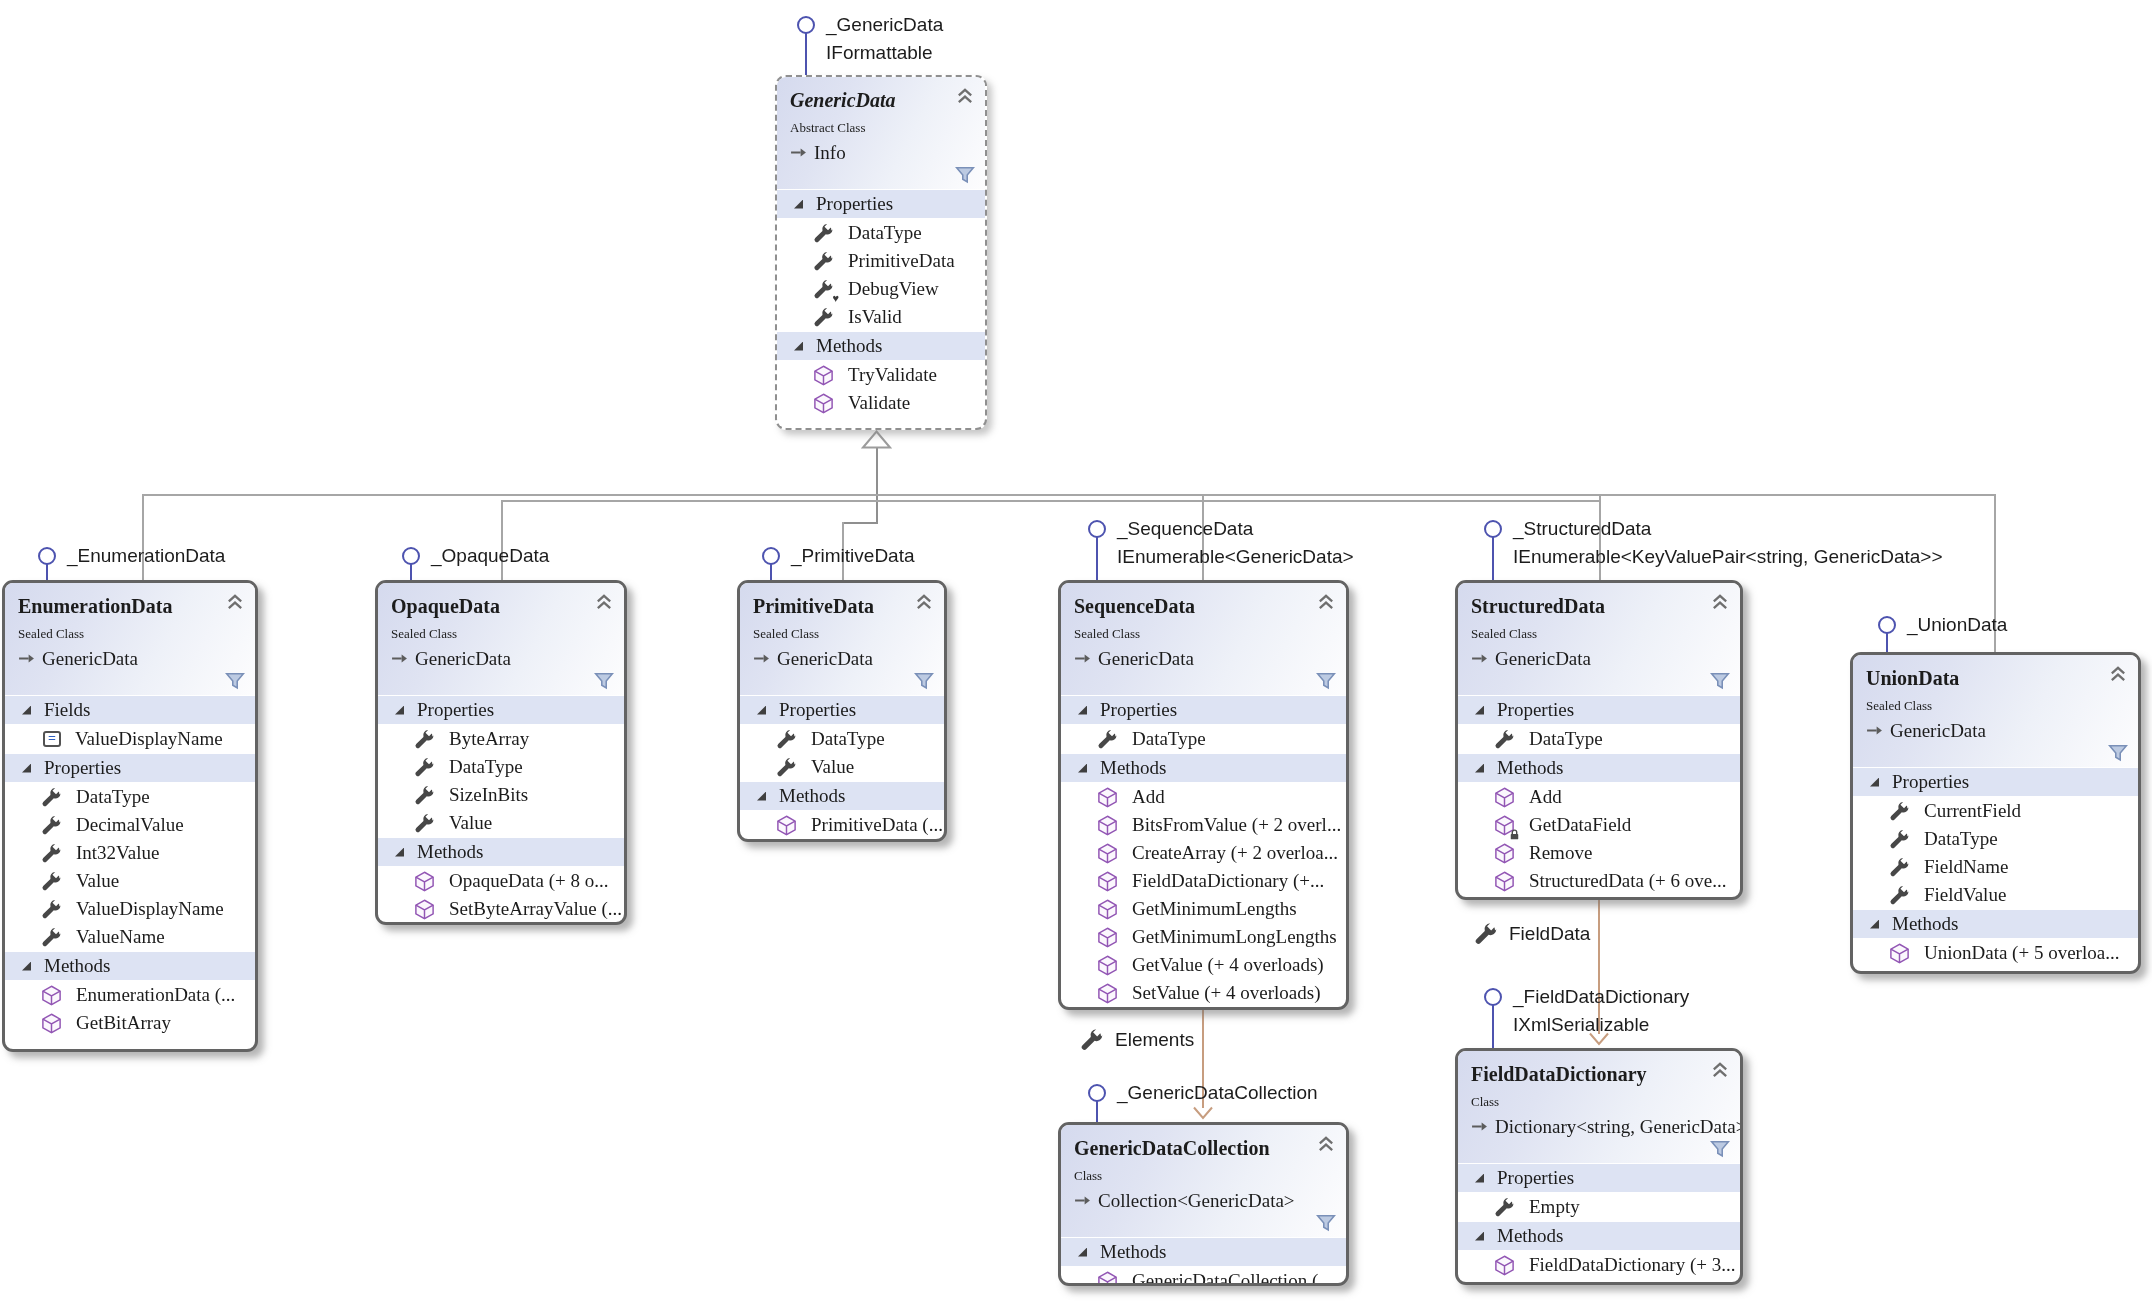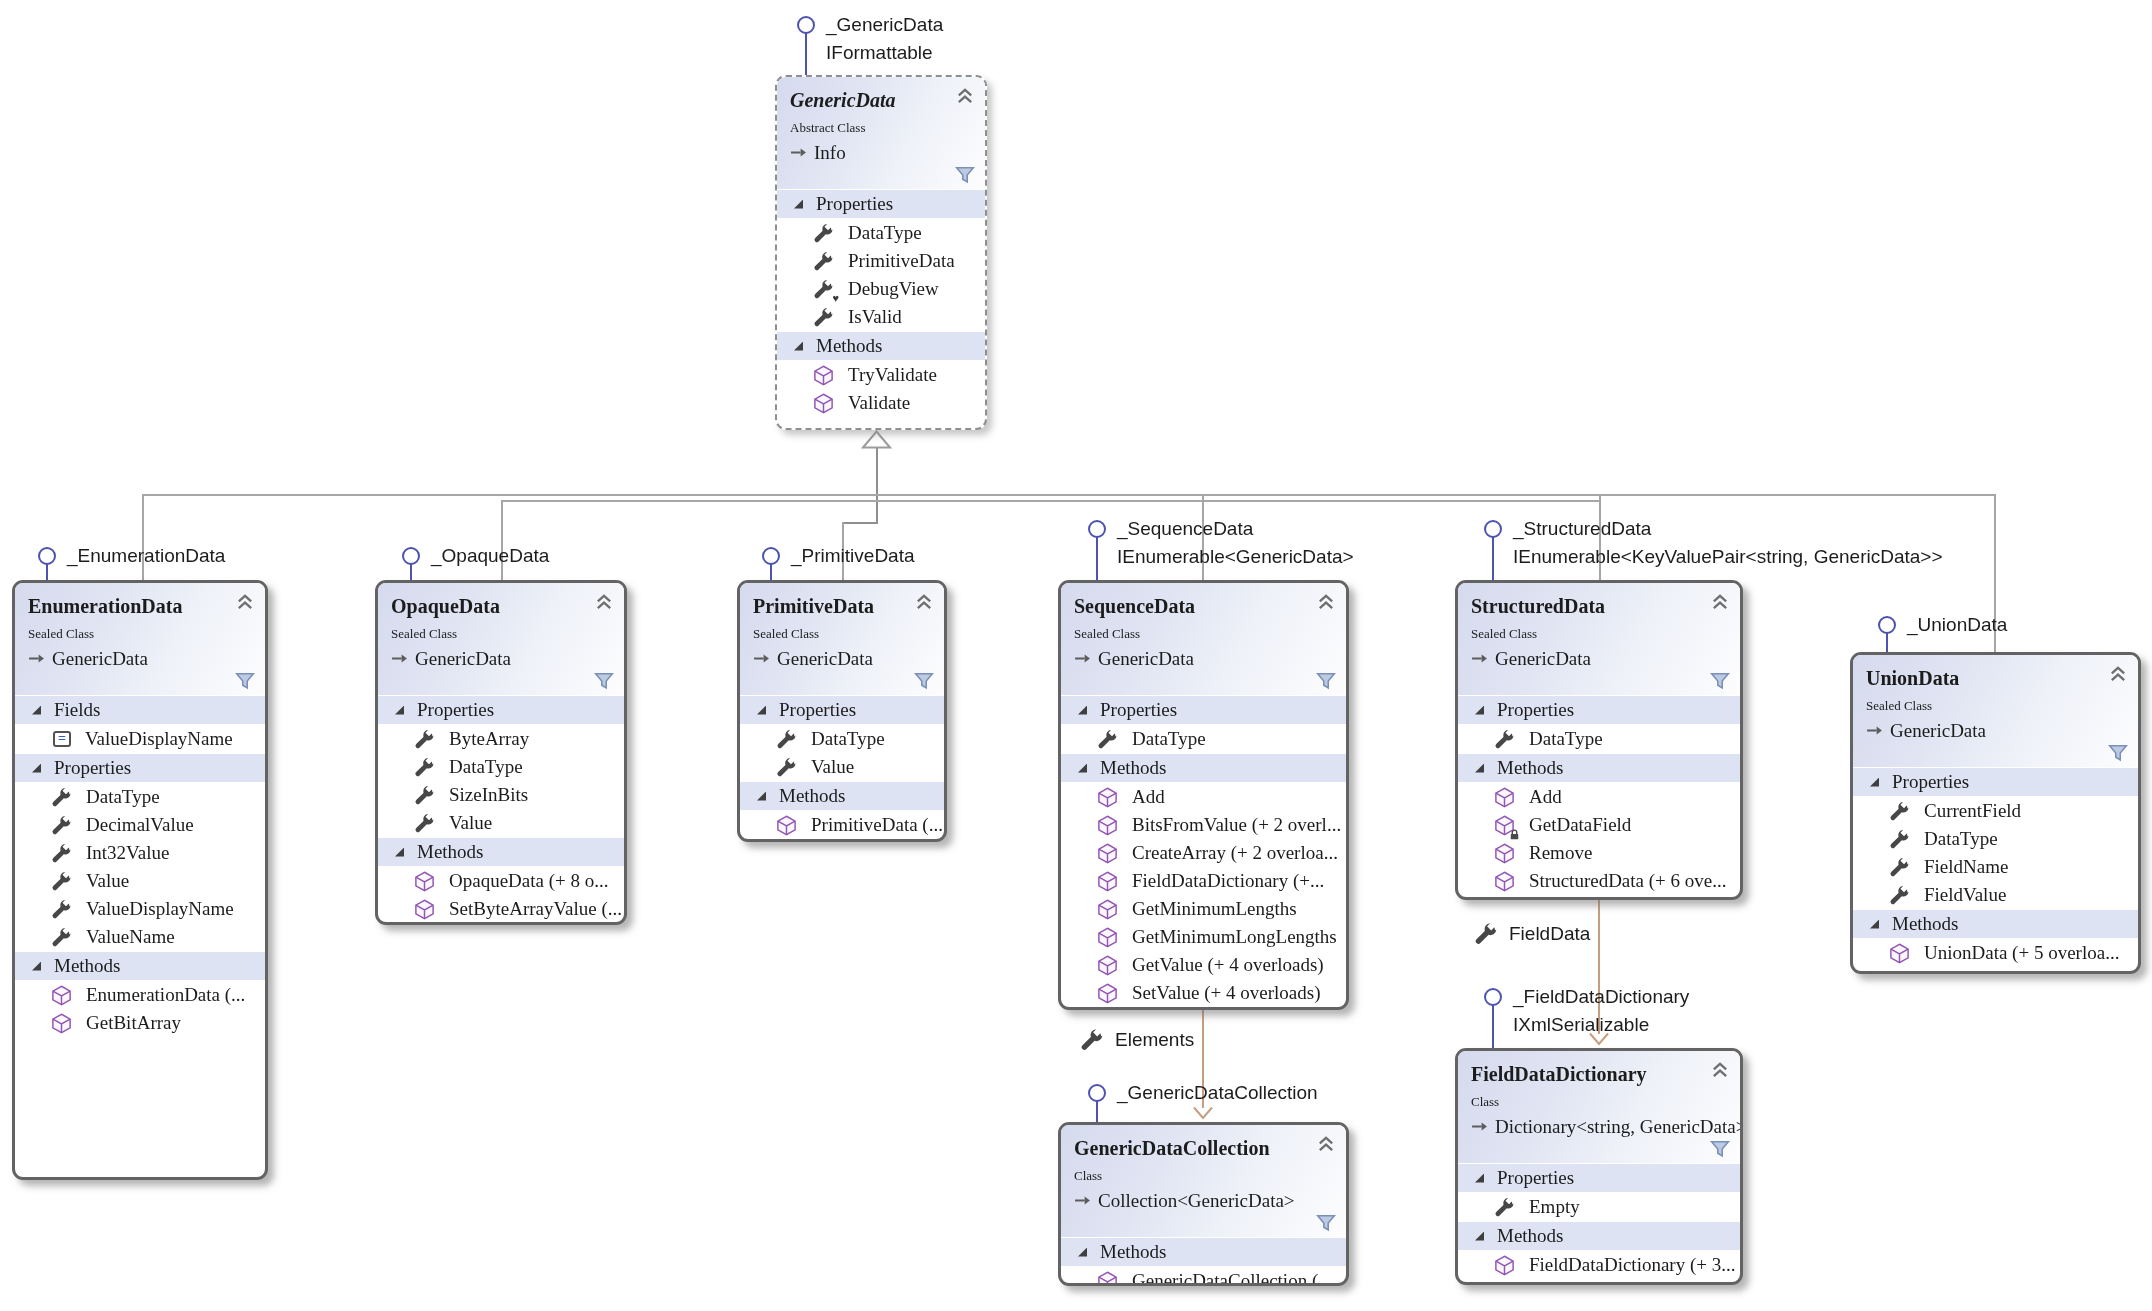--- a/index.html
+++ b/index.html
@@ -221,21 +221,21 @@
     <div class="mem">
         <span class="mico">
           <svg>
             <use href="#i-cube"></use>
           </svg>
         </span>
         <span>Validate</span>
       </div>
   </div>
 
-  <div class="cbox" style="left:12px;top:580px;width:256px;height:600px">
+  <div class="cbox" style="left:2px;top:580px;width:256px;height:472px">
     <div class="hdr">
       <div class="hdr-title">EnumerationData</div>
       <div class="hdr-sub">Sealed Class</div>
       <div class="hdr-base">
           <svg class="ic-arrow">
             <use href="#i-arrow"></use>
           </svg>
           <span>GenericData</span>
         </div>
       <svg class="chev">

